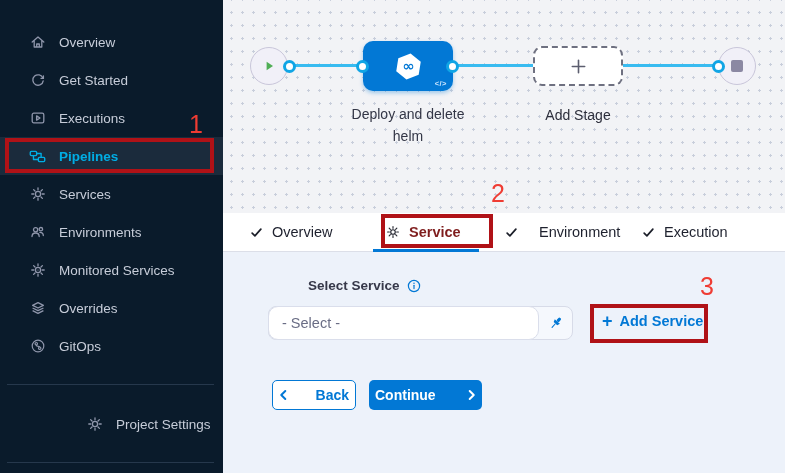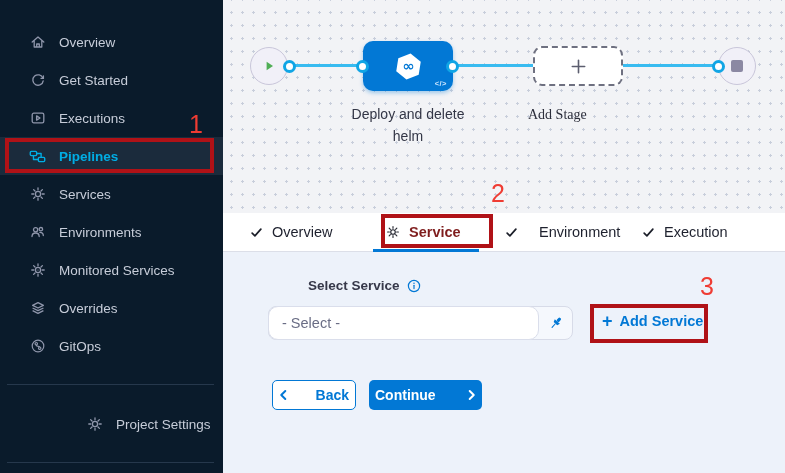--- a/index.html
+++ b/index.html
@@ -30,21 +30,21 @@
   .flow-line{position:absolute;left:47px;top:64px;width:467px;height:3px;background:#38bbf0;border-radius:2px;z-index:1;}
   .node-circle{position:absolute;width:38px;height:38px;border-radius:50%;background:#f1f0f8;border:1.5px solid #c9c6da;box-sizing:border-box;display:flex;align-items:center;justify-content:center;z-index:2;cursor:pointer;}
   .node-start{left:27px;top:47px;}
   .node-end{left:495px;top:47px;}
   .stop-square{width:12px;height:12px;background:#8b88a3;border-radius:2px;}
   .connector{position:absolute;width:13px;height:13px;border-radius:50%;background:#fff;border:3px solid #10a5e5;box-sizing:border-box;z-index:3;}
   .stage-node{position:absolute;left:140px;top:41px;width:90px;height:50px;background:#0278d5;border-radius:10px;z-index:2;display:flex;align-items:center;justify-content:center;cursor:pointer;box-shadow:0 2px 4px rgba(2,120,213,.35);}
   .code-badge{position:absolute;right:6px;bottom:3px;color:#cfe7ff;font-size:7.5px;font-weight:bold;letter-spacing:.5px;}
   .stage-label{position:absolute;left:125px;top:103px;width:120px;text-align:center;font-size:14px;line-height:22px;color:#333646;}
   .add-stage{position:absolute;left:310px;top:46px;width:90px;height:40px;box-sizing:border-box;background:#fff;border:2px dashed #6e7080;border-radius:9px;display:flex;align-items:center;justify-content:center;z-index:2;cursor:pointer;}
-  .add-stage-label{position:absolute;left:305px;top:107px;width:100px;text-align:left;font-size:14px;color:#2c2e3b;font-family:Liberation Serif, serif;}
+  .add-stage-label{position:absolute;left:305px;top:107px;width:100px;text-align:center;font-size:14px;color:#2c2e3b;}
 
   
   .tabbar{position:relative;height:39px;background:#fff;border-bottom:1px solid #dcdfe8;box-sizing:border-box;flex:none;z-index:4;}
   .tab{position:absolute;top:0;height:38px;display:flex;align-items:center;gap:9px;font-size:14.5px;color:#1e212e;cursor:pointer;}
   .tab .tab-icon{display:flex;align-items:center;}
   .tab.active{font-weight:bold;color:#7f1d1d;}
   .tab-underline{position:absolute;left:150px;bottom:-1px;width:106px;height:3px;background:#0278d5;}
 
   
   .form-area{position:relative;flex:1;background:#edf2fa;}

